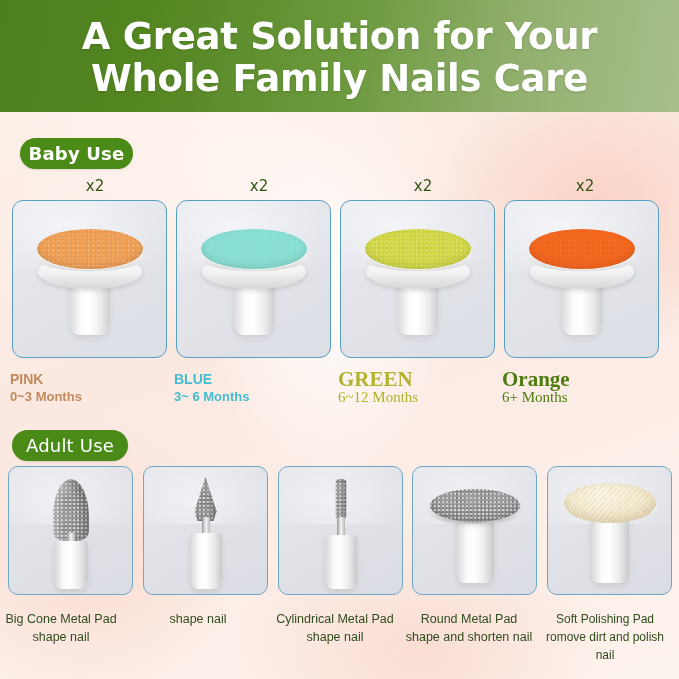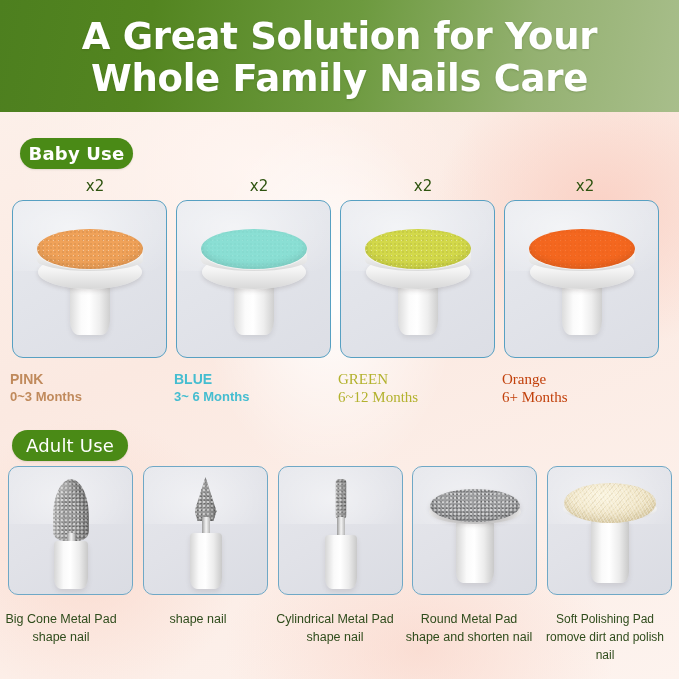--- a/index.html
+++ b/index.html
@@ -190,21 +190,21 @@
   .baby-label {
     position: absolute;
     top: 0;
     width: 160px;
     text-align: left;
     line-height: 18px;
   }
   .baby-label .name { display: block; font-size: 14px; font-weight: bold; }
   .baby-label .age  { display: block; font-size: 13px; font-weight: bold; }
   .baby-label.serif { font-family: "Liberation Serif", serif; }
-  .baby-label.serif .name { font-size: 15px; font-weight: normal; }
+  .baby-label.serif .name { font-size: 21px; font-weight: bold; }
   .baby-label.serif .age  { font-size: 15px; font-weight: normal; }
 
   
   .adult-row {
     position: absolute;
     left: 8px; top: 466px;
     width: 664px; height: 130px;
   }
   .adult-card {
     position: absolute;
@@ -419,21 +419,21 @@
     <div class="baby-label" style="left:162px; color:#45bdd0;">
       <span class="name">BLUE</span>
       <span class="age">3~ 6 Months</span>
     </div>
 
     <div class="baby-label serif" style="left:326px; color:#b3b22e;">
       <span class="name">GREEN</span>
       <span class="age">6~12 Months</span>
     </div>
 
-    <div class="baby-label serif" style="left:490px; color:#c2410c;">
+    <div class="baby-label serif" style="left:490px; color:#4d7c0f;">
       <span class="name">Orange</span>
       <span class="age">6+ Months</span>
     </div>
 
   </div>
 
   <div class="pill" id="pill-adult">Adult Use</div>
 
   <div class="adult-row">
 

